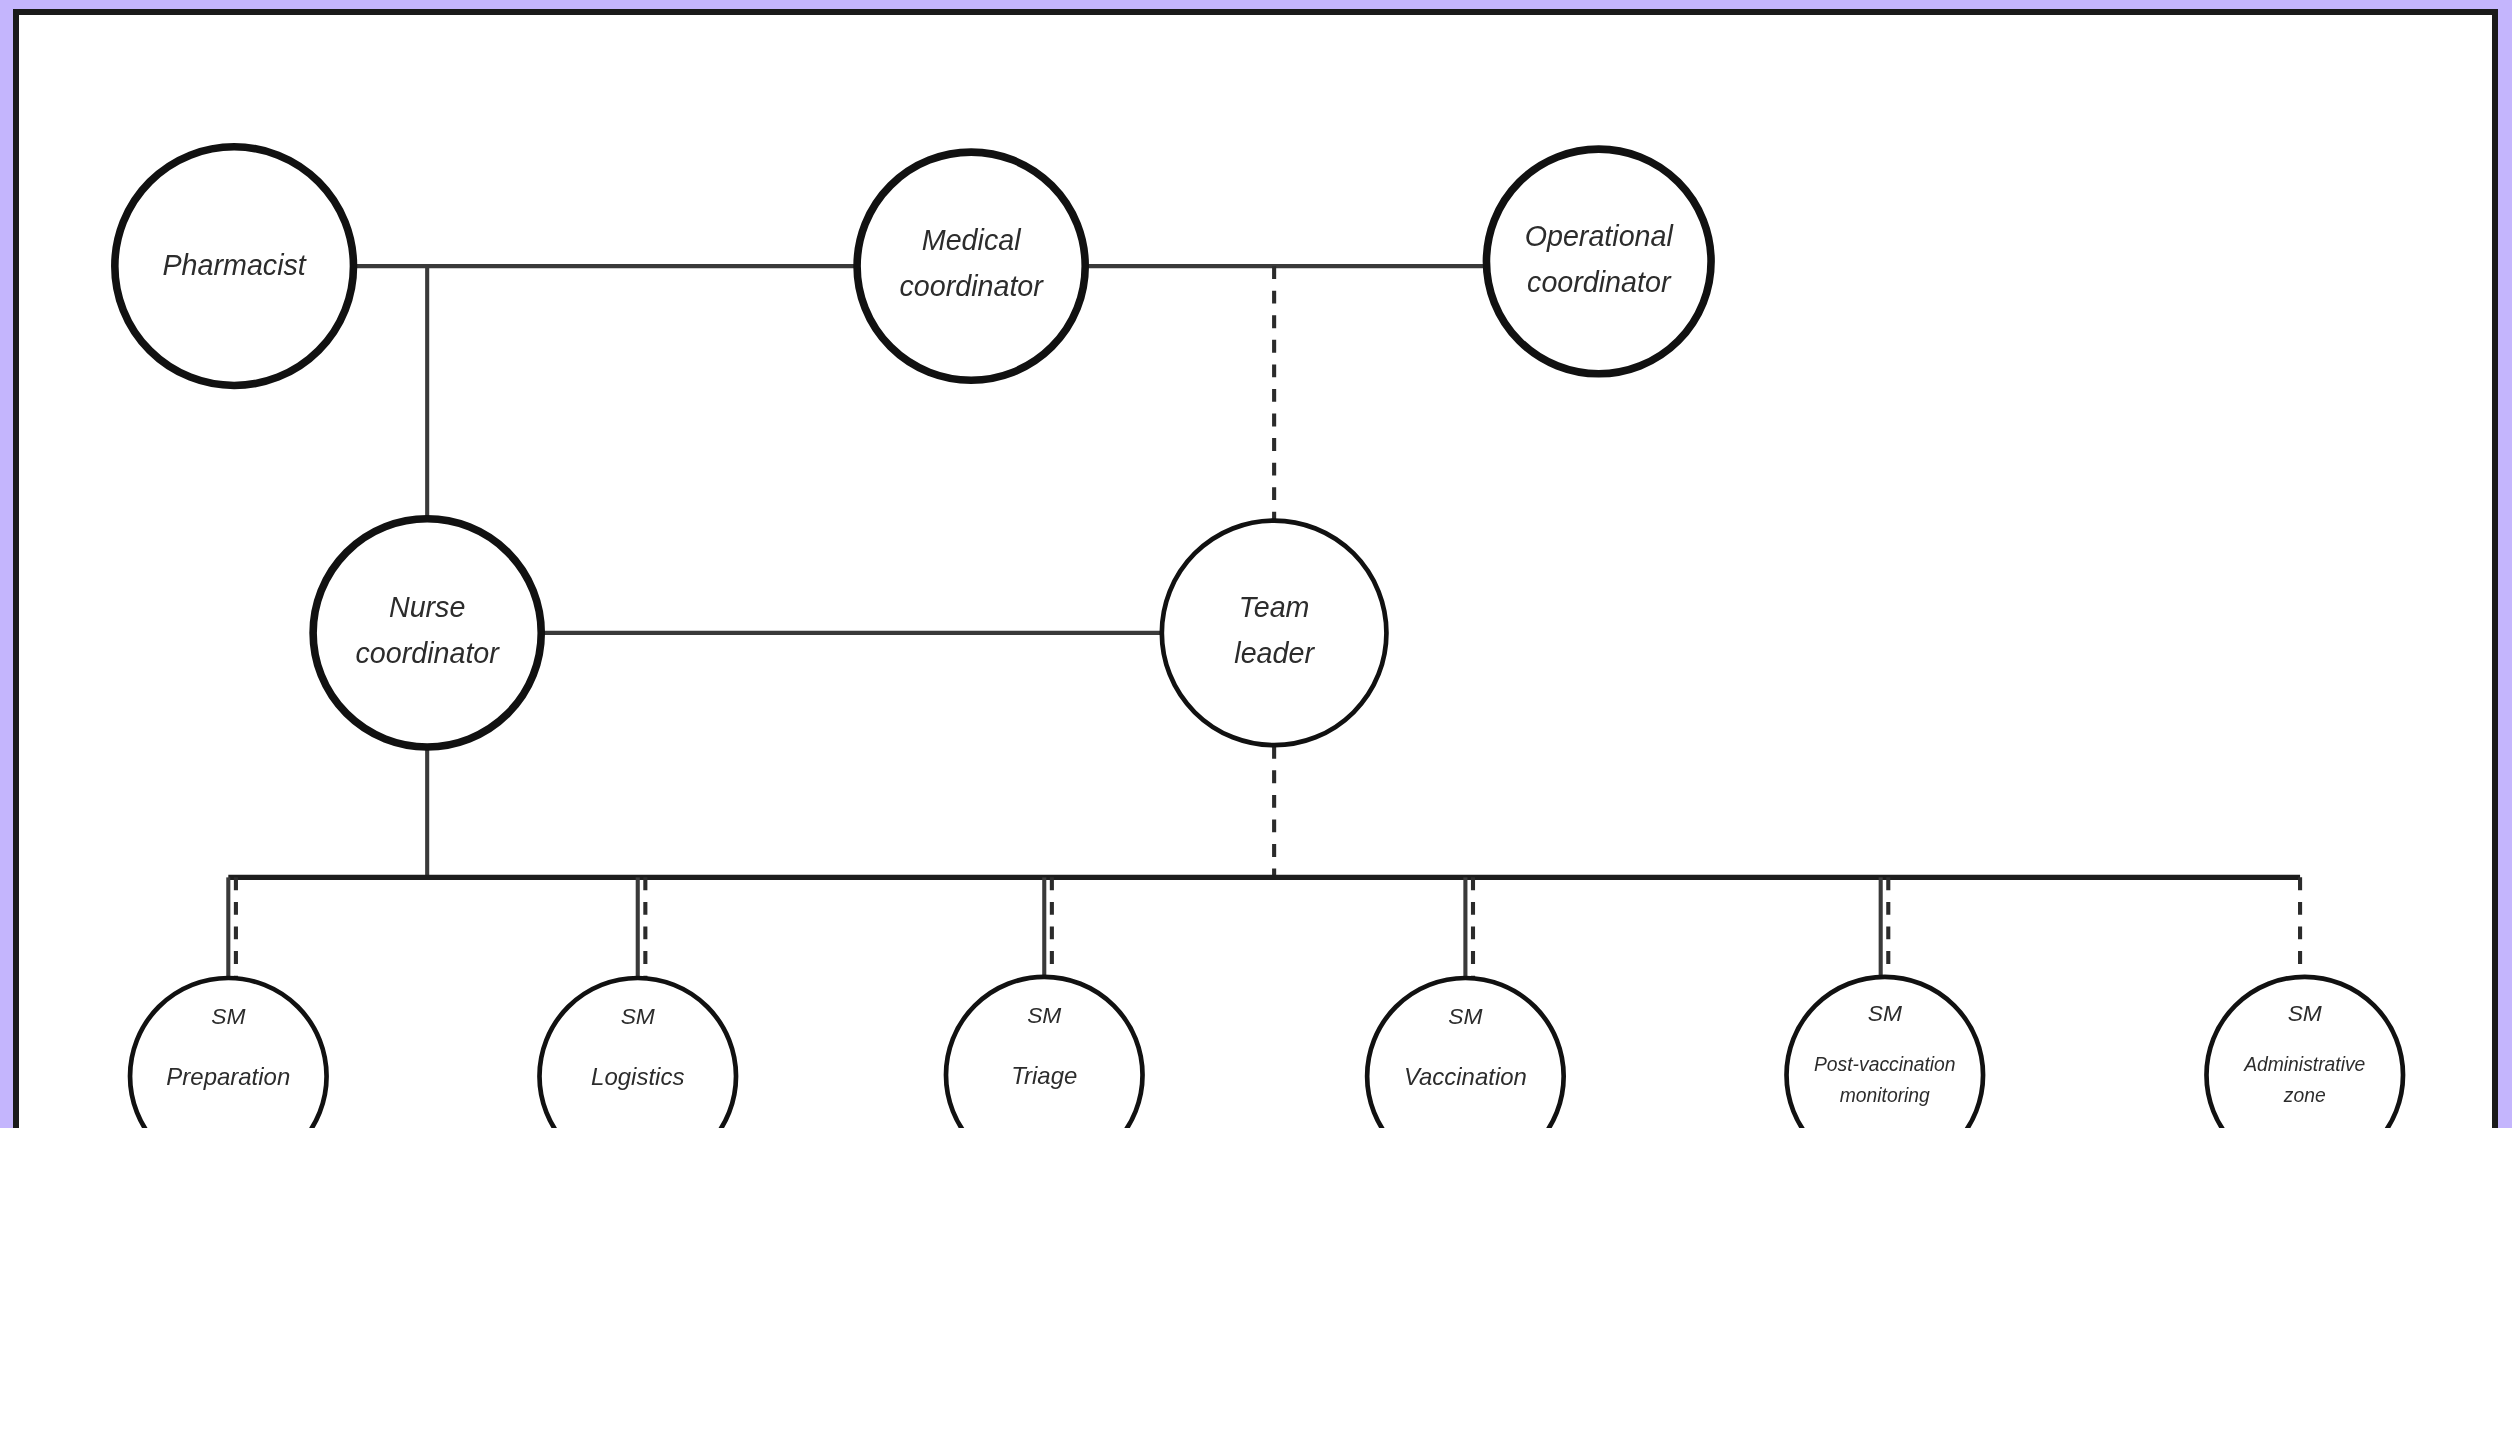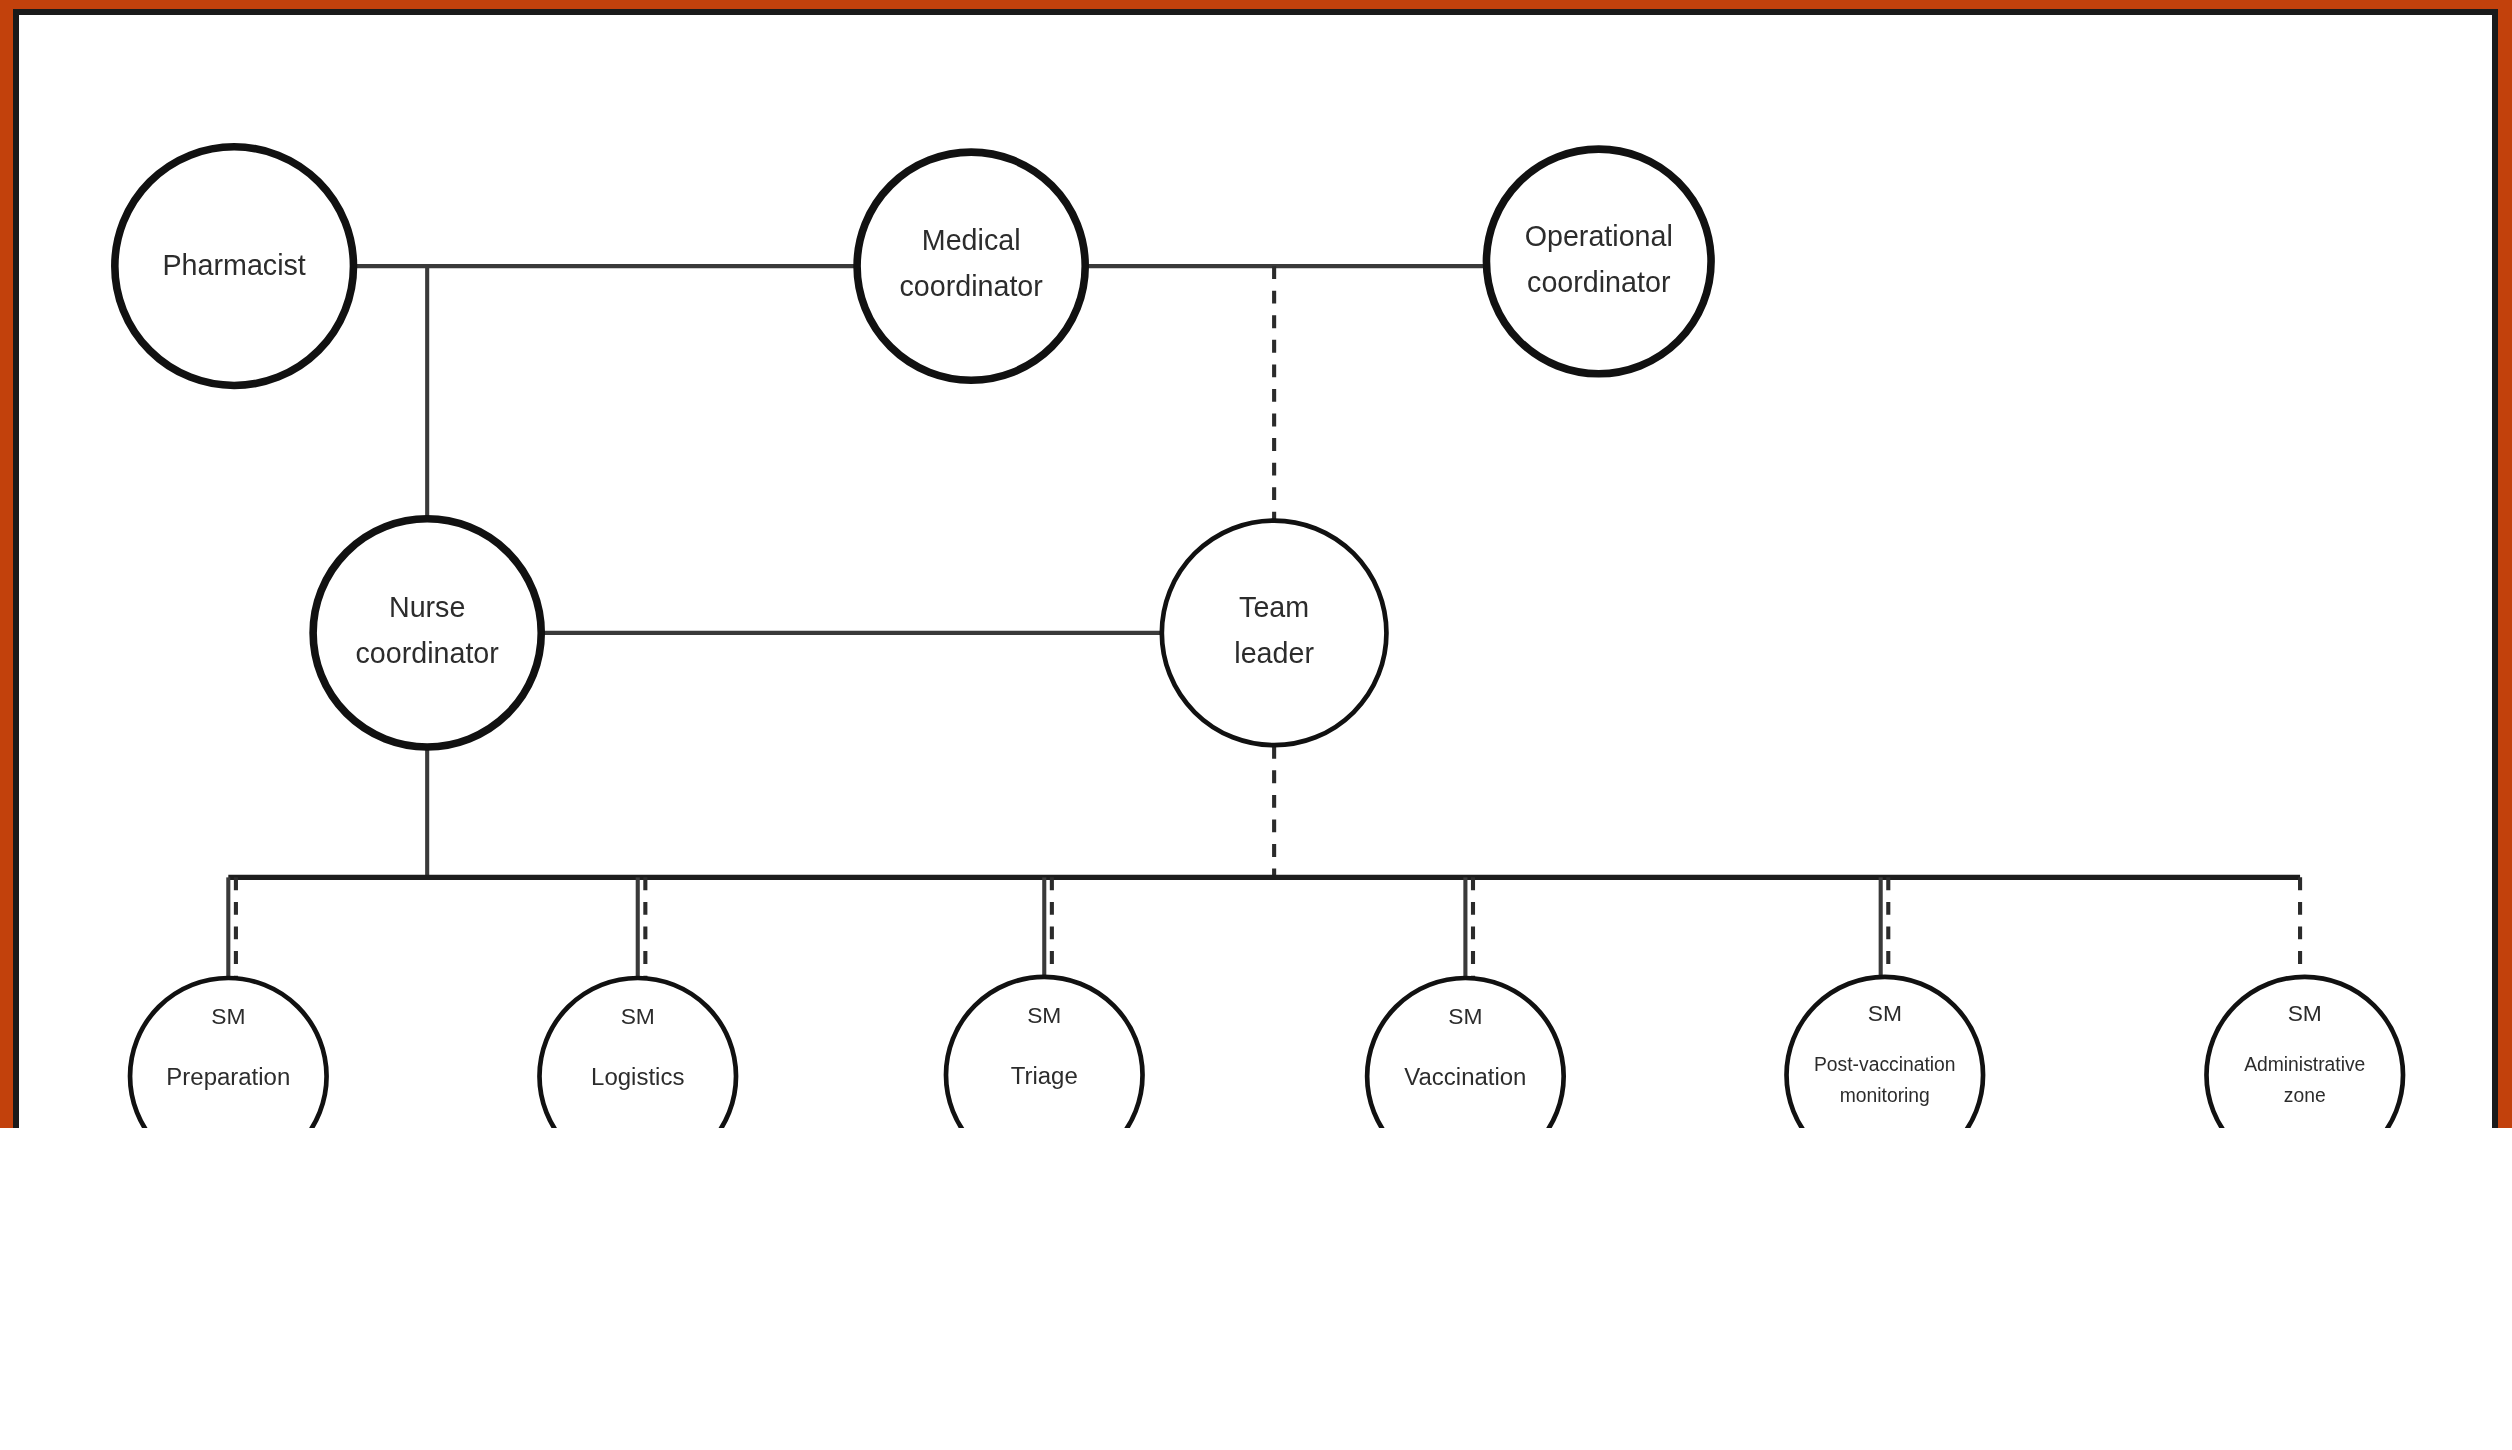--- a/index.html
+++ b/index.html
@@ -8,22 +8,23 @@
     padding: 0;
     background: #ffffff;
   }
   body {
     font-family: "Liberation Sans", sans-serif;
   }
   #stage {
     position: relative;
     width: 2512px;
     height: 1128px;
-    background: #c2410c;
+    background: #c4b5fd;
     overflow: hidden;
+    font-style: italic;
   }
   #diagram-frame {
     position: absolute;
     left: 13px;
     top: 9.4px;
     width: 2485px;
     height: 1423px;
     border: 6.4px solid #1a1a1a;
     background: #ffffff;
     box-sizing: border-box;

